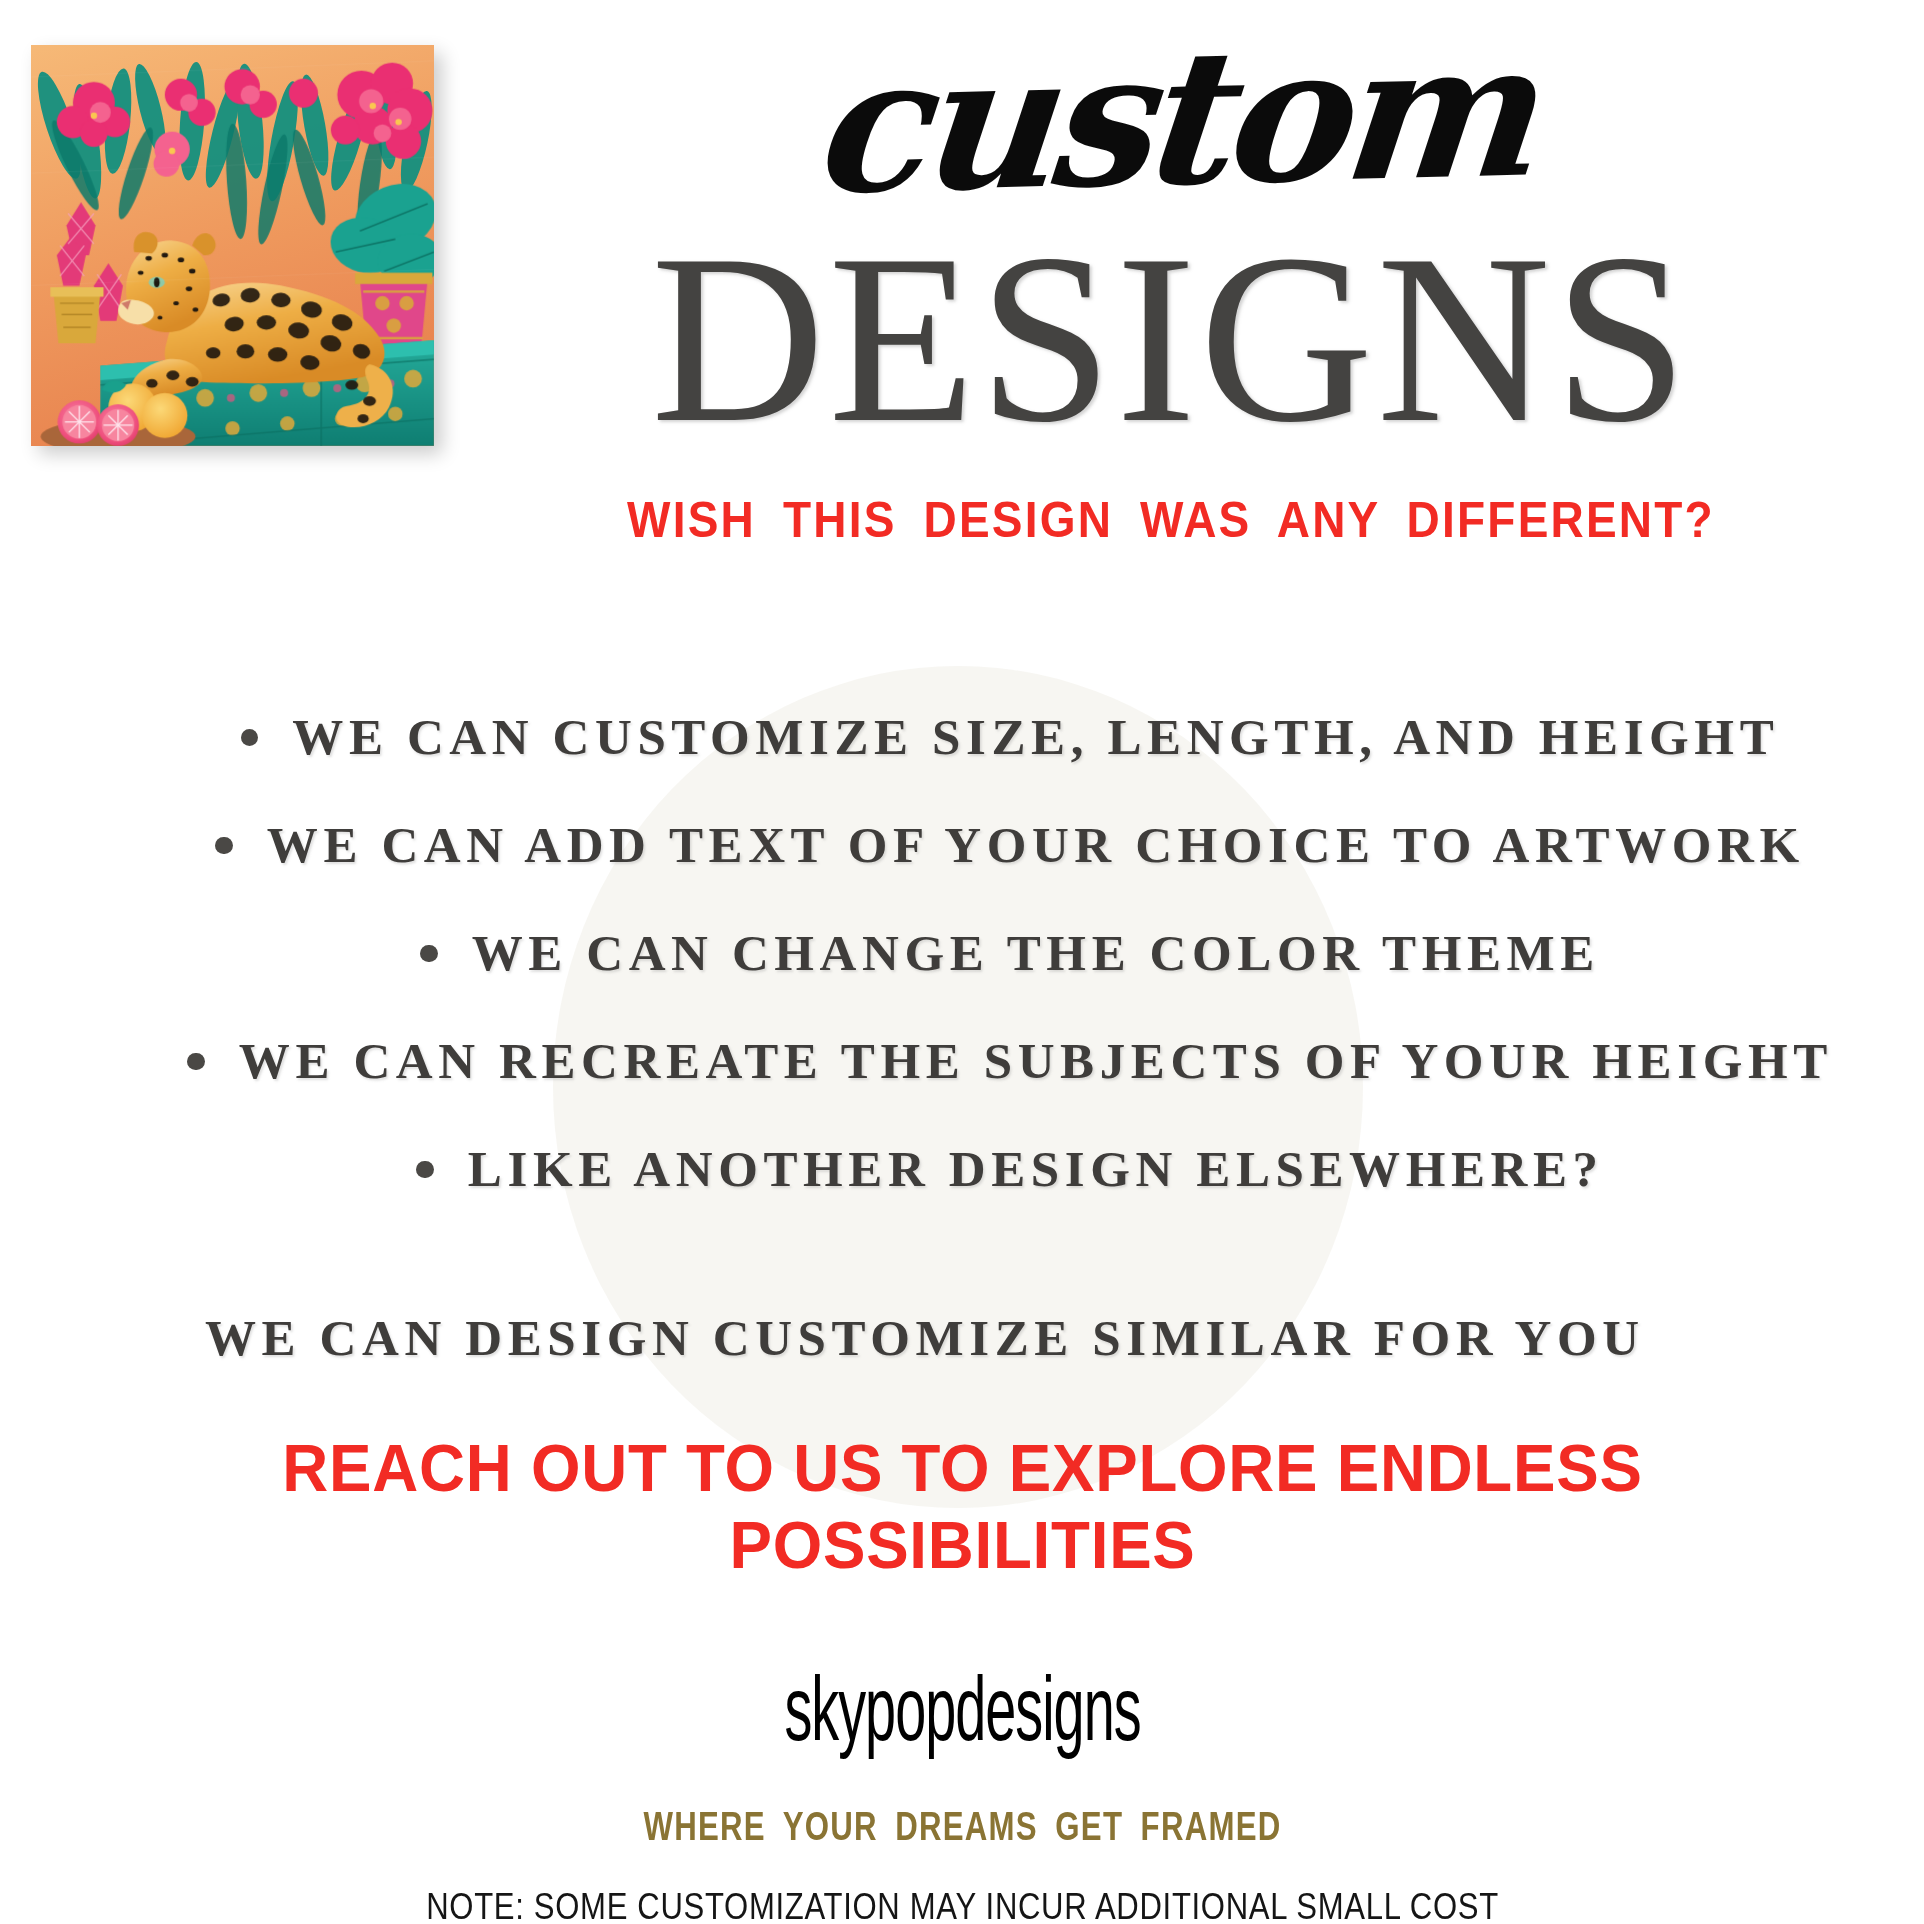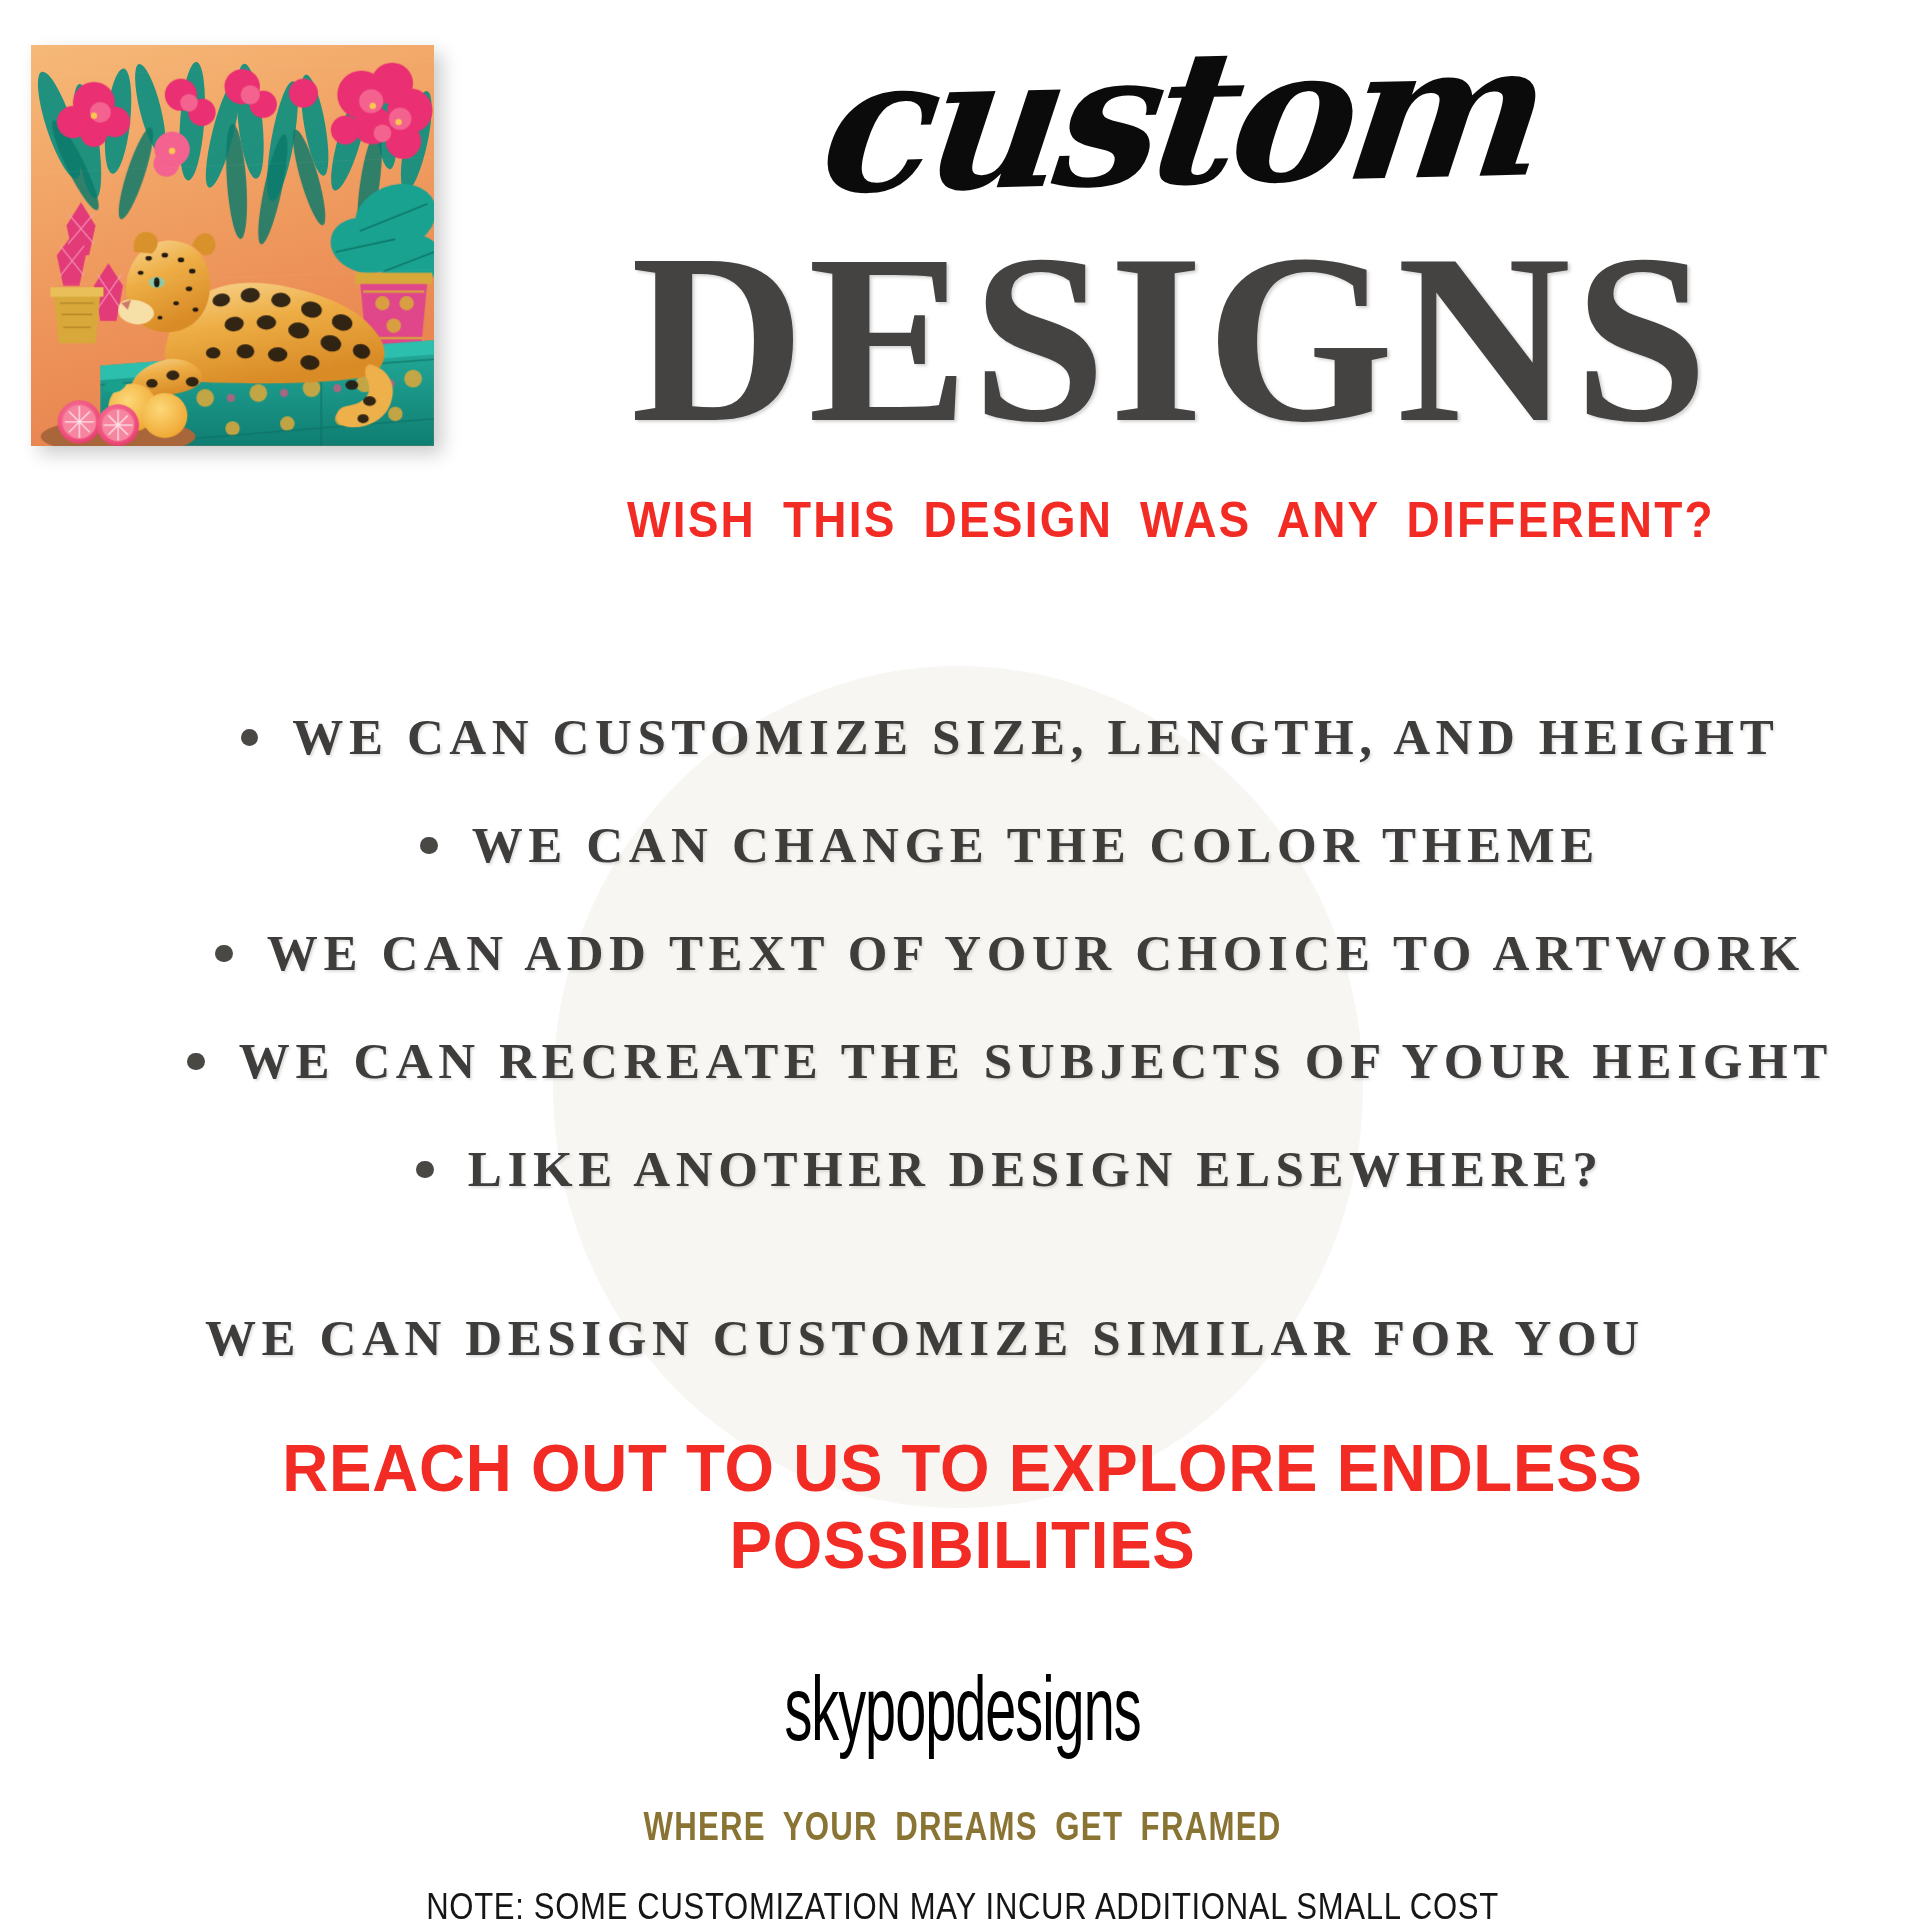--- a/index.html
+++ b/index.html
@@ -64,21 +64,21 @@
     transform: skewX(-9deg) rotate(-1.4deg);
     transform-origin: center;
     margin: 0;
     padding: 0;
     text-align: center;
     position: relative;
     left: 12px;
   }
   .big-word {
     font-family: "Liberation Serif", "DejaVu Serif", serif;
-    font-weight: 700;
+    font-weight: 400;
     font-size: 241px;
     line-height: 1.0;
     color: #444341;
     letter-spacing: 3.2px;
     margin: 14.4px 0 0 0;
     text-shadow: 2.4px 2.4px 3.2px rgba(130,130,130,.35);
     text-align: center;
   }
   .sub-red {
     font-family: "Liberation Sans", "DejaVu Sans", sans-serif;
@@ -454,25 +454,25 @@
     <div class="sub-red">WISH  THIS  DESIGN  WAS ANY DIFFERENT?</div>
   </div>
 
   <ul class="list">
     <li>
       <span class="dot"></span>
       <span class="li-text">WE CAN CUSTOMIZE SIZE, LENGTH, AND HEIGHT</span>
     </li>
     <li>
       <span class="dot"></span>
-      <span class="li-text">WE CAN CHANGE THE COLOR THEME</span>
+      <span class="li-text">WE CAN ADD TEXT OF YOUR CHOICE TO ARTWORK</span>
     </li>
     <li>
       <span class="dot"></span>
-      <span class="li-text">WE CAN ADD TEXT OF YOUR CHOICE TO ARTWORK</span>
+      <span class="li-text">WE CAN CHANGE THE COLOR THEME</span>
     </li>
     <li>
       <span class="dot"></span>
       <span class="li-text">WE CAN RECREATE THE SUBJECTS OF YOUR HEIGHT</span>
     </li>
     <li>
       <span class="dot"></span>
       <span class="li-text">LIKE ANOTHER DESIGN ELSEWHERE?</span>
     </li>
   </ul>

